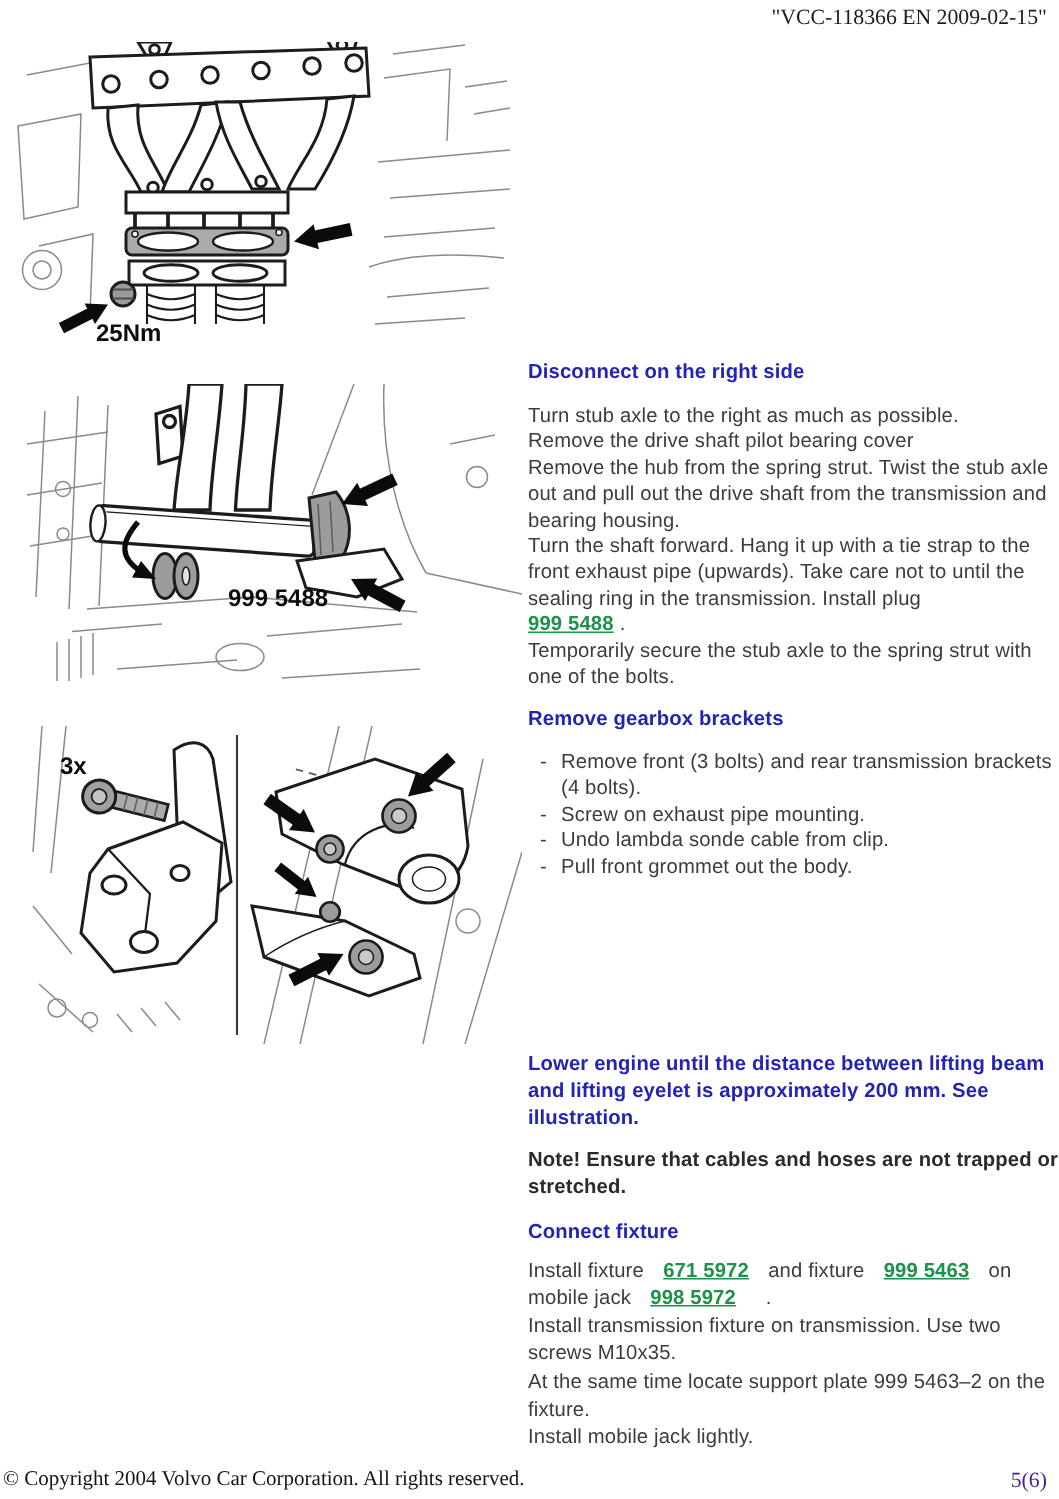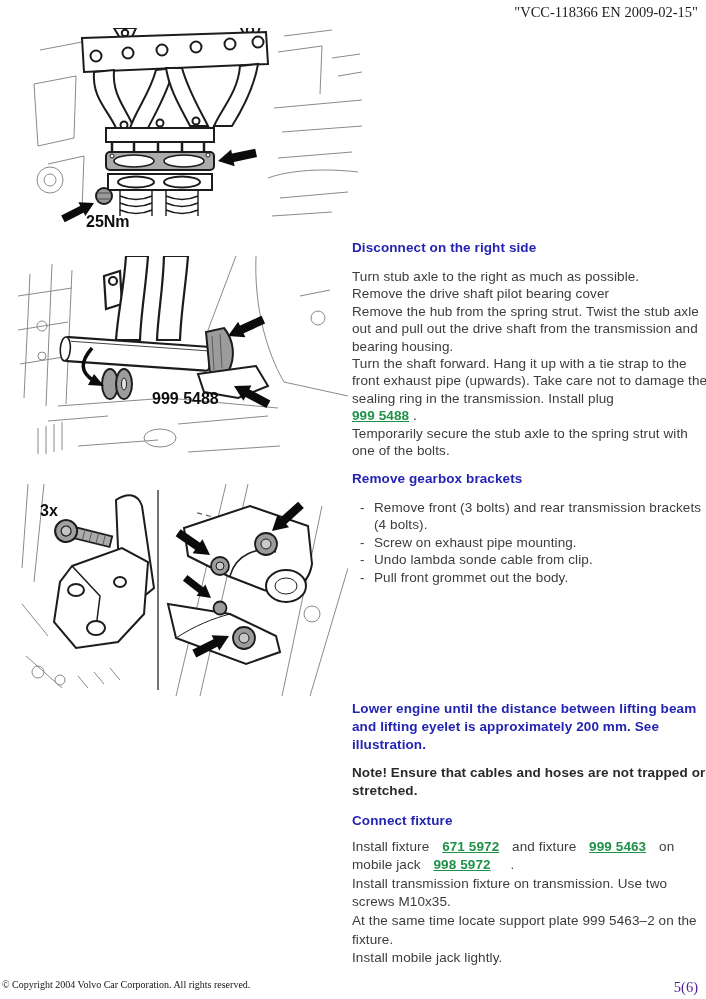--- a/index.html
+++ b/index.html
@@ -10,30 +10,30 @@
   }
   .page { position:absolute; inset:0; background:#fff; }
 
   
   .doc-ref {
     position:absolute; top:4px; right:8px;
     font-family:"Liberation Serif", serif; font-size:14.5px; color:#1c1c1c;
   }
   .footer-copy {
     position:absolute; left:2px; top:979px;
-    font-family:"Liberation Serif", serif; font-size:10px; color:#141414;
+    font-family:"Liberation Serif", serif; font-size:14px; color:#141414;
   }
   .footer-page {
     position:absolute; right:8px; top:979px;
     font-family:"Liberation Serif", serif; font-size:14.5px; color:#4c1d95;
   }
 
   
   .fig { position:absolute; }
-  #fig1 { left:32px; top:28px;  width:330px; height:205px; }
+  #fig1 { left:10px; top:28px;  width:330px; height:205px; }
   #fig2 { left:18px; top:256px; width:330px; height:208px; }
   #fig3 { left:18px; top:484px; width:330px; height:212px; }
   .fig svg { display:block; width:100%; height:100%; }
   .fig text { font-family:"Liberation Sans", sans-serif; font-weight:bold; fill:#0d0d0d; }
 
   
   .col {
     position:absolute; left:352px; width:356px;
     font-size:13.5px; line-height:17.4px; color:#3c3c3c;
     letter-spacing:0.1px;
@@ -266,21 +266,21 @@
       </g>
     </svg>
   </div>
 
   <div class="col" id="sec-disconnect">
     <h2 class="head">Disconnect on the right side</h2>
     <div class="body-para">
       <div>Turn stub axle to the right as much as possible.</div>
       <div>Remove the drive shaft pilot bearing cover</div>
       <div>Remove the hub from the spring strut. Twist the stub axle out and pull out the drive shaft from the transmission and bearing housing.</div>
-      <span>Turn the shaft forward. Hang it up with a tie strap to the front exhaust pipe (upwards). Take care not to damage the sealing ring in the transmission. Install plug</span>
+      <span>Turn the shaft forward. Hang it up with a tie strap to the front exhaust pipe (upwards). Take care not to until the sealing ring in the transmission. Install plug</span>
       <div><a class="pn flush">999 5488</a><span>.</span></div>
       <div>Temporarily secure the stub axle to the spring strut with one of the bolts.</div>
     </div>
   </div>
 
   <div class="col" id="sec-gearbox">
     <h2 class="head">Remove gearbox brackets</h2>
     <ul class="blist">
       <li>
           <span class="dash">-</span>

